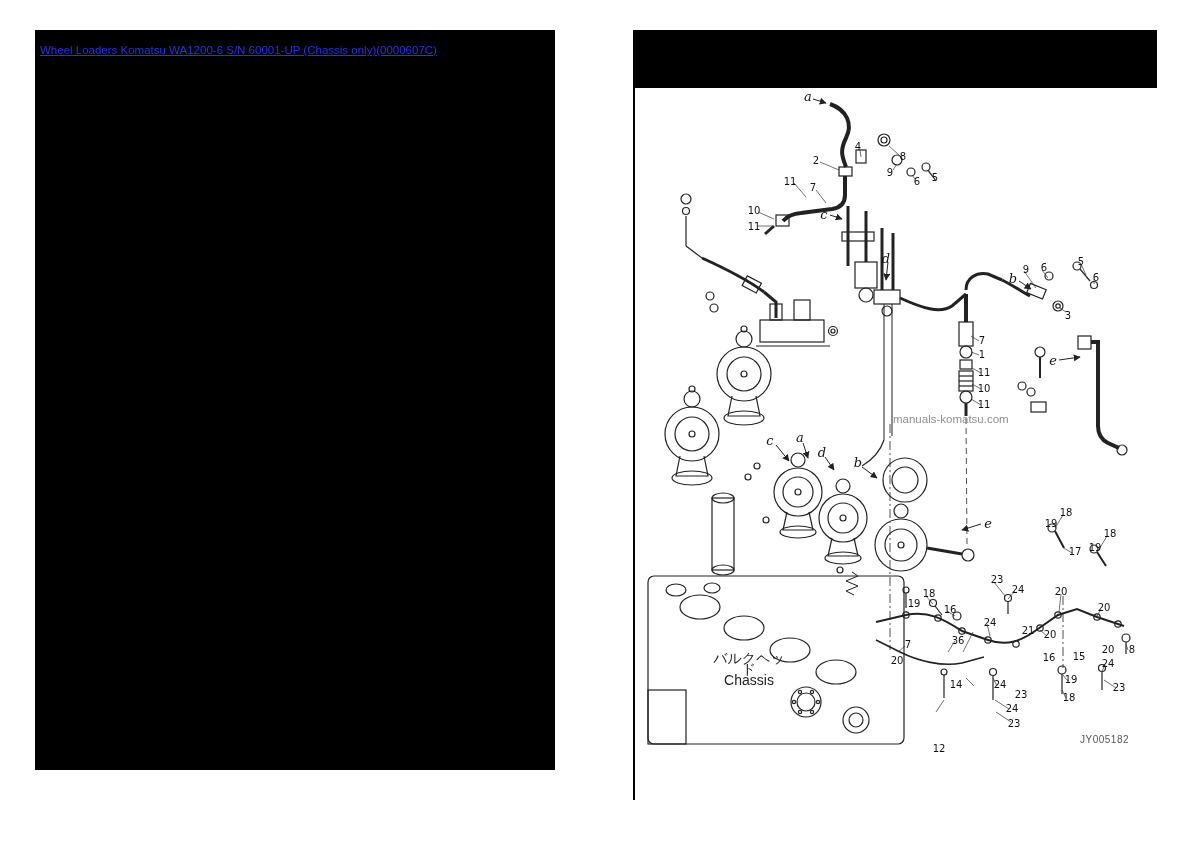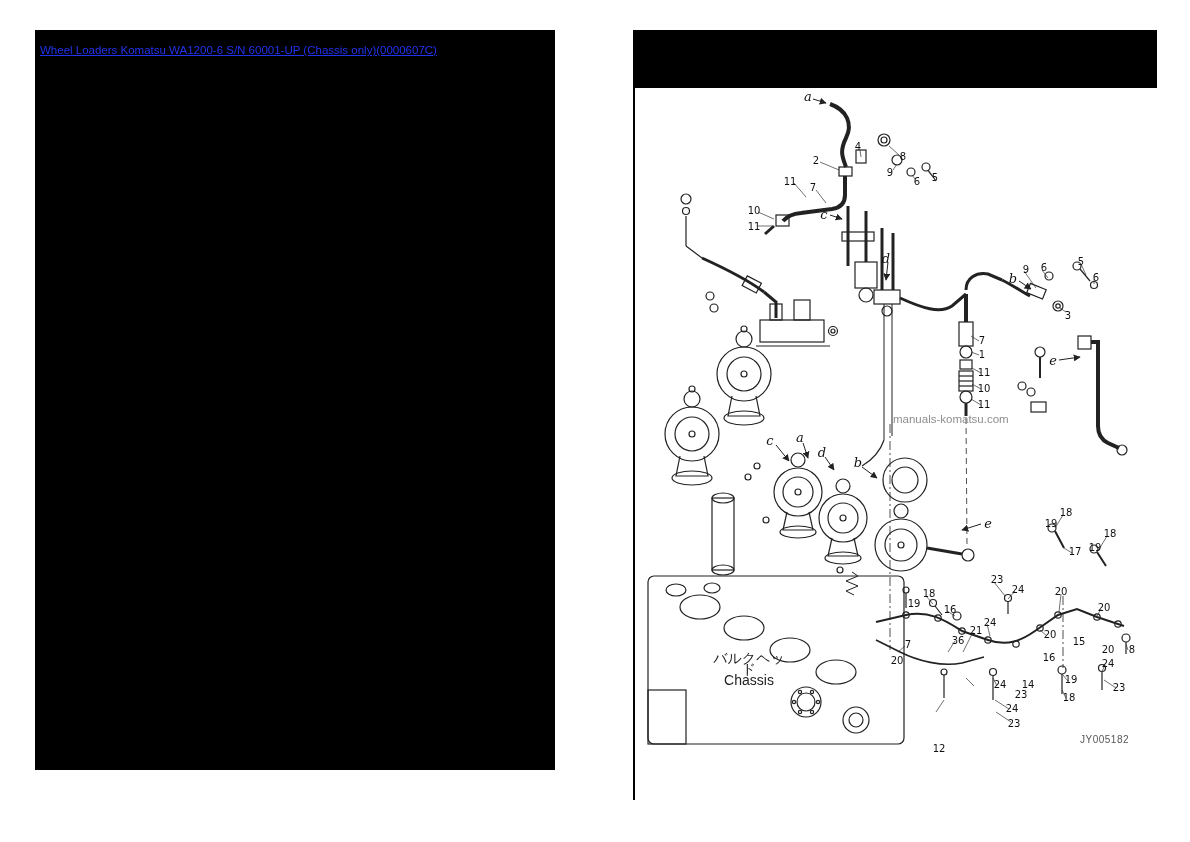--- a/index.html
+++ b/index.html
@@ -361,31 +361,31 @@
       <span class="callout n" style="left: 1110px; top: 533px;">18</span>
       <span class="callout n" style="left: 1095px; top: 547px;">19</span>
       <span class="callout n" style="left: 997px; top: 579px;">23</span>
       <span class="callout n" style="left: 1018px; top: 589px;">24</span>
       <span class="callout n" style="left: 929px; top: 593px;">18</span>
       <span class="callout n" style="left: 914px; top: 603px;">19</span>
       <span class="callout n" style="left: 950px; top: 609px;">16</span>
       <span class="callout n" style="left: 1061px; top: 591px;">20</span>
       <span class="callout n" style="left: 1104px; top: 607px;">20</span>
       <span class="callout n" style="left: 990px; top: 622px;">24</span>
-      <span class="callout n" style="left: 976px; top: 630px;">21</span>
+      <span class="callout n" style="left: 1028px; top: 630px;">21</span>
       <span class="callout n" style="left: 958px; top: 640px;">36</span>
       <span class="callout n" style="left: 908px; top: 644px;">7</span>
       <span class="callout n" style="left: 1050px; top: 634px;">20</span>
-      <span class="callout n" style="left: 1079px; top: 641px;">15</span>
+      <span class="callout n" style="left: 1079px; top: 656px;">15</span>
       <span class="callout n" style="left: 1049px; top: 657px;">16</span>
       <span class="callout n" style="left: 1108px; top: 649px;">20</span>
       <span class="callout n" style="left: 1132px; top: 649px;">8</span>
       <span class="callout n" style="left: 1108px; top: 663px;">24</span>
       <span class="callout n" style="left: 897px; top: 660px;">20</span>
-      <span class="callout n" style="left: 1028px; top: 684px;">14</span>
+      <span class="callout n" style="left: 956px; top: 684px;">14</span>
       <span class="callout n" style="left: 1000px; top: 684px;">24</span>
       <span class="callout n" style="left: 1021px; top: 694px;">23</span>
       <span class="callout n" style="left: 1071px; top: 679px;">19</span>
       <span class="callout n" style="left: 1069px; top: 697px;">18</span>
       <span class="callout n" style="left: 1119px; top: 687px;">23</span>
       <span class="callout n" style="left: 939px; top: 748px;">12</span>
       <span class="callout n" style="left: 1012px; top: 708px;">24</span>
       <span class="callout n" style="left: 1014px; top: 723px;">23</span>
     </div>
 

